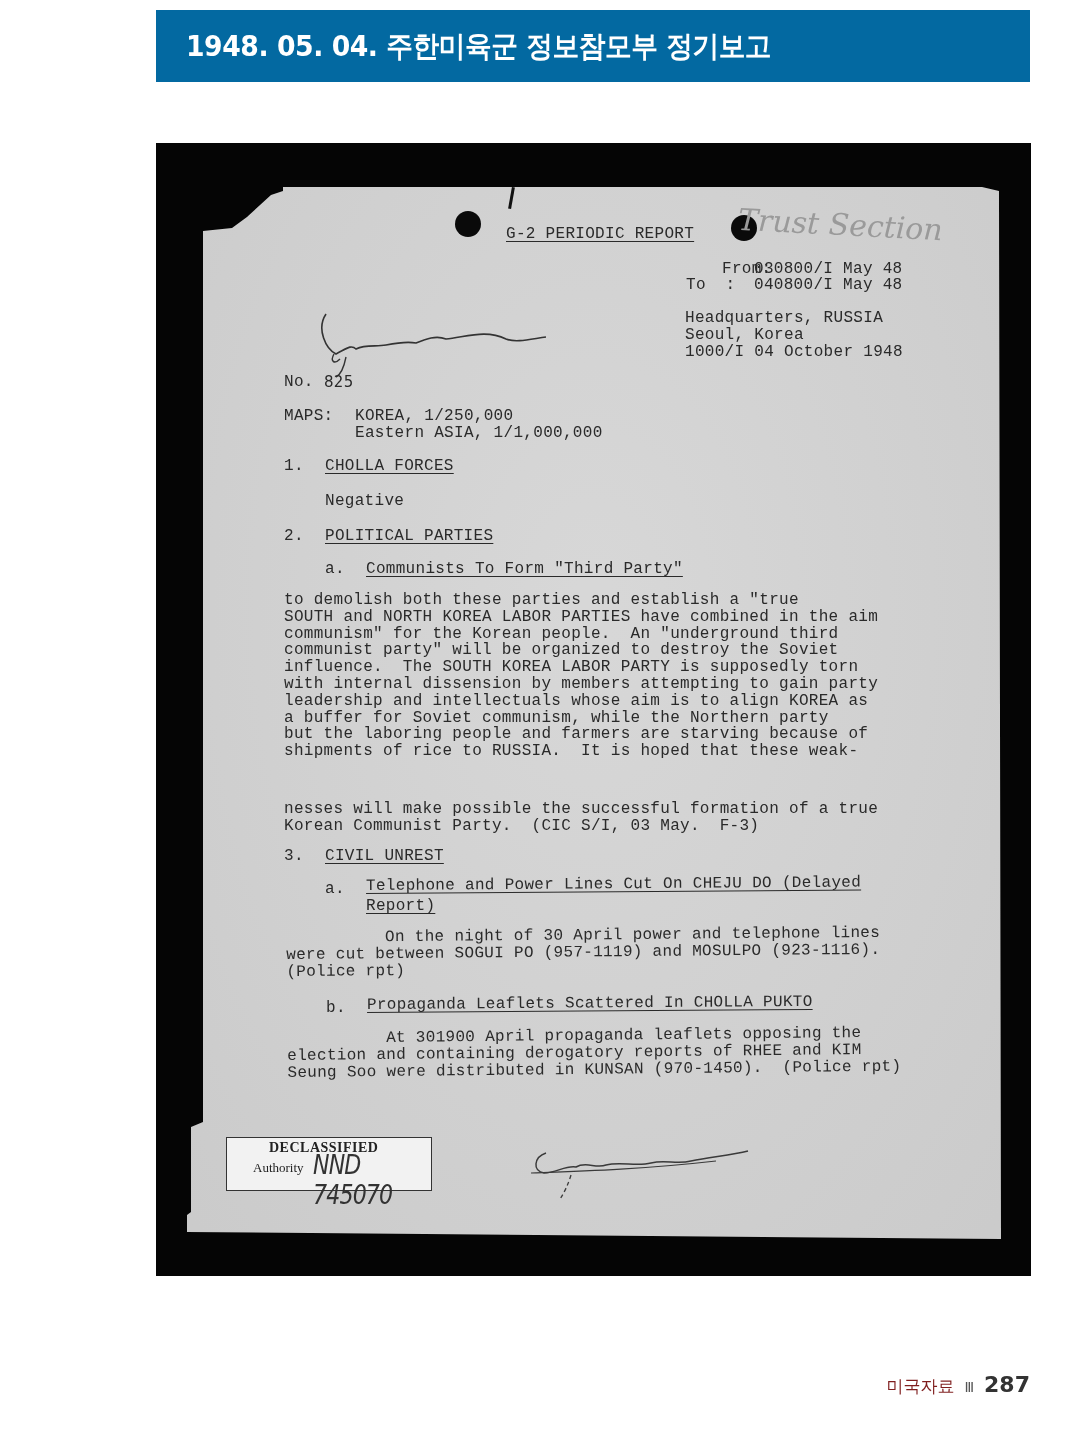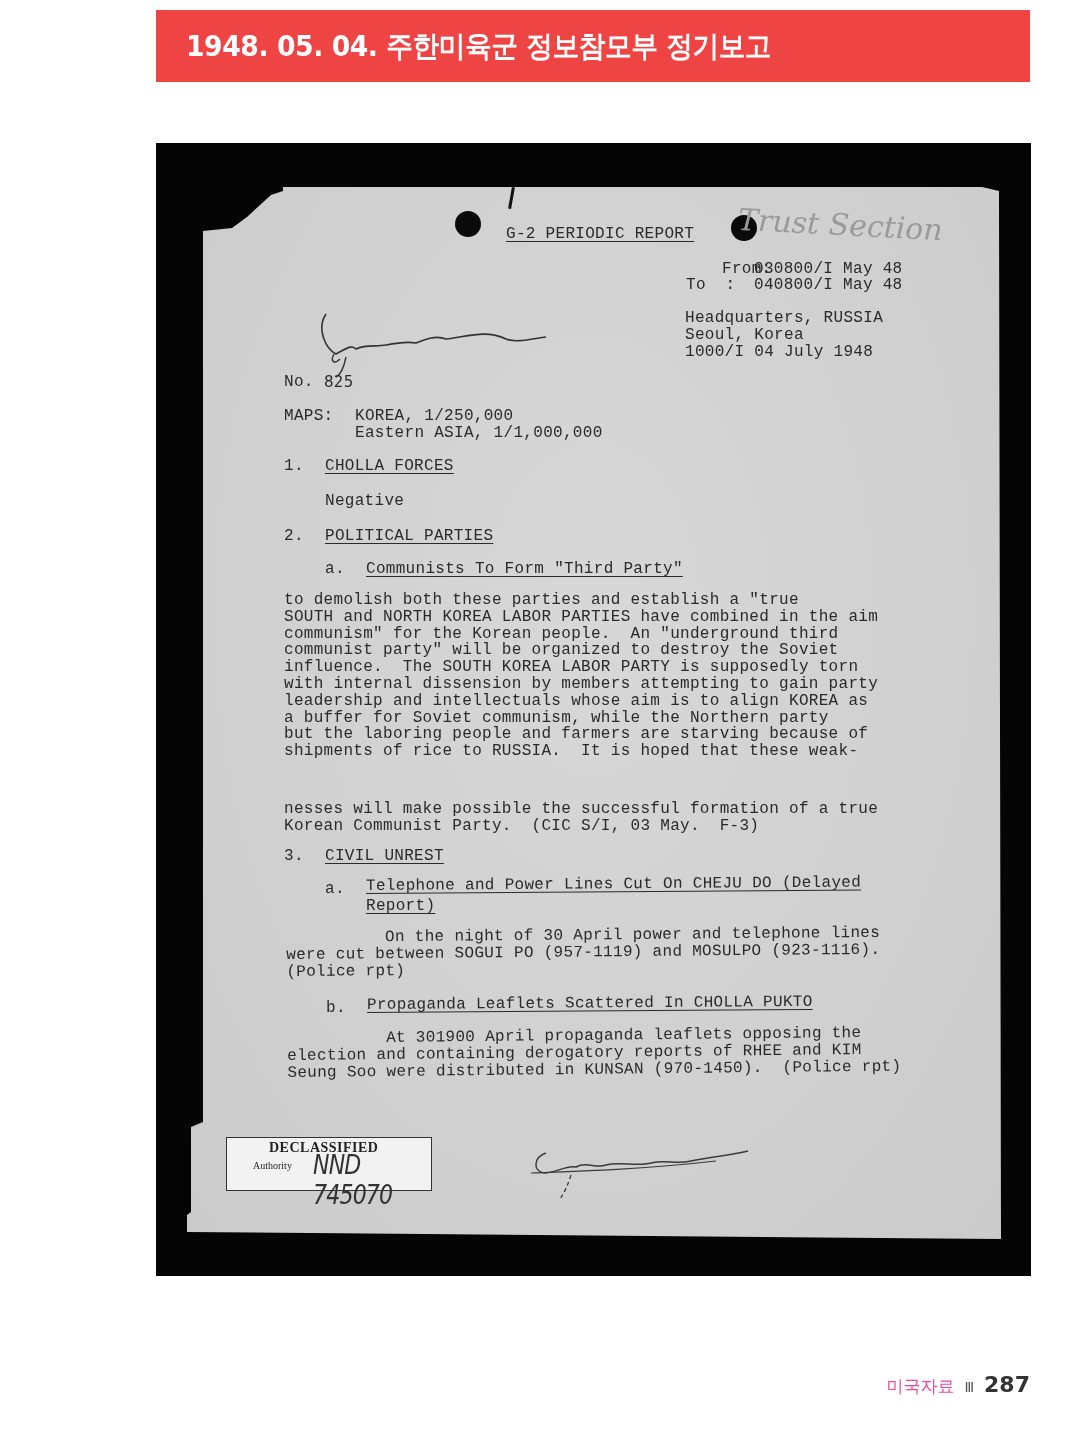--- a/index.html
+++ b/index.html
@@ -2,21 +2,21 @@
 <html><head>
 <meta charset="utf-8">
 <style>
   html, body { margin: 0; padding: 0; }
   body {
     width: 1080px; height: 1439px; background: #ffffff; position: relative; overflow: hidden;
     font-family: "Liberation Sans", sans-serif;
   }
   .title-bar {
     position: absolute; left: 156px; top: 10px; width: 874px; height: 72px;
-    background: #ef4444; color: #ffffff;
+    background: #0369a1; color: #ffffff;
   }
   .title-bar .title {
     position: absolute; left: 30px; top: 17px; font-size: 29px; font-weight: bold;
     letter-spacing: -0.5px; font-family: "DejaVu Sans", sans-serif; transform: scaleX(0.92); transform-origin: left center;
   }
   .scan-frame {
     position: absolute; left: 156px; top: 143px; width: 875px; height: 1133px; background: #050505;
   }
   .paper {
     position: absolute; left: 31px; top: 44px; width: 814px; height: 1052px;
@@ -39,27 +39,27 @@
     position: absolute; font-family: "DejaVu Serif", serif; font-style: italic; color: #9a9a9a;
     font-size: 30px; transform: rotate(3deg);
   }
   .sig svg { display: block; }
   .stamp {
     position: absolute; left: 70px; top: 994px; width: 204px; height: 52px;
     background: #f2f2f2; border: 1.5px solid #333;
     font-family: "Liberation Serif", serif; color: #222;
   }
   .stamp .l1 { position: absolute; left: 42px; top: 2px; font-weight: bold; font-size: 14px; letter-spacing: 0.5px; }
-  .stamp .l2 { position: absolute; left: 26px; top: 22px; font-size: 10px; }
+  .stamp .l2 { position: absolute; left: 26px; top: 22px; font-size: 13px; }
   .stamp .l3 { position: absolute; left: 86px; top: 12px; font-size: 26px; font-family: "DejaVu Sans", sans-serif; font-style: italic; color: #333; transform: scaleX(0.85); transform-origin: left; letter-spacing: -1px; }
   .footer {
     position: absolute; right: 50px; top: 1372px; font-family: "DejaVu Sans", sans-serif; color: #333;
     display: flex; align-items: baseline; gap: 10px;
   }
-  .footer .section { font-size: 17px; color: #ec4899; }
+  .footer .section { font-size: 17px; color: #7f1d1d; }
   .footer .sep { font-size: 14px; color: #555; }
   .footer .page { font-size: 22px; font-weight: bold; color: #333; }
 </style>
 </head>
 <body>
 
 <div class="title-bar">
   <div class="title">1948. 05. 04. 주한미육군 정보참모부 정기보고</div>
 </div>
 
@@ -75,21 +75,21 @@
 
   <div class="tw u" style="left:350px; top:83px;">G-2 PERIODIC REPORT</div>
 
   <div class="tw" style="left:530px; top:118px;margin-left:36px;">From:</div>
   <div class="tw" style="left:598px; top:118px;">030800/I May 48</div>
   <div class="tw" style="left:530px; top:134px;">To  :</div>
   <div class="tw" style="left:598px; top:134px;">040800/I May 48</div>
 
   <div class="tw" style="left:529px; top:167px;">Headquarters, RUSSIA</div>
   <div class="tw" style="left:529px; top:184px;">Seoul, Korea</div>
-  <div class="tw" style="left:529px; top:201px;">1000/I 04 July 1948</div>
+  <div class="tw" style="left:529px; top:201px;">1000/I 04 October 1948</div>
 
   <div class="sig" style="position:absolute; left:160px; top:166px;">
     <svg width="240" height="70" viewBox="0 0 240 70">
       <path d="M10 5 C0 20, 10 40, 20 45 C30 40, 35 35, 40 40 C50 35, 60 38, 70 36 C80 34, 90 32, 100 34 C110 30, 120 26, 130 30 C150 28, 170 20, 190 30 C200 34, 215 30, 230 28" fill="none" stroke="#333" stroke-width="1.6"></path>
       <path d="M18 45 C14 52, 18 56, 24 50 M30 48 C28 58, 24 66, 20 68" fill="none" stroke="#333" stroke-width="1.4"></path>
     </svg>
   </div>
 
   <div class="tw" style="left:128px; top:231px;">No.</div>
   <div class="tw" style="left:168px; top:231px; font-family:'DejaVu Sans', sans-serif; font-size:15px;">825</div>

